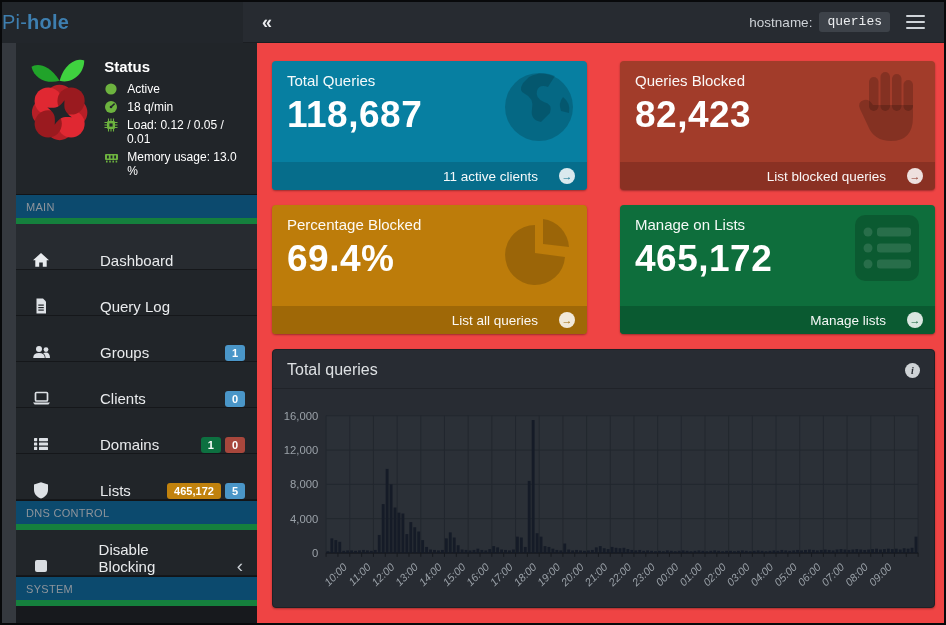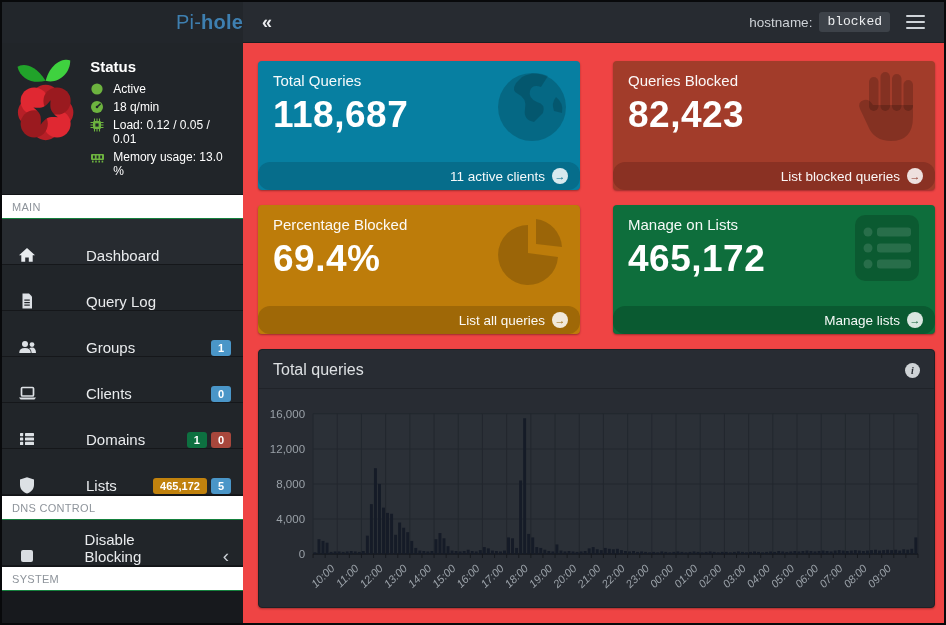--- a/index.html
+++ b/index.html
@@ -3,64 +3,64 @@
 <meta charset="utf-8">
 <style>
   * { box-sizing: border-box; margin: 0; padding: 0; }
   html,body { background:#101114; }
   body { font-family:"Liberation Sans","DejaVu Sans",sans-serif; }
   .window { width:946px; height:625px; border:2px solid #08090b; background:#35393f;
             display:flex; flex-direction:column; overflow:hidden; position:relative; }
 
   
   .navbar { height:41px; display:flex; flex:0 0 41px; }
-  .brand-area { width:241px; background:#22262b; display:flex; align-items:center; justify-content:flex-end; }
+  .brand-area { width:241px; background:#22262b; display:flex; align-items:center; justify-content:flex-start; }
   .brand { font-size:20px; color:#3e7fb0; letter-spacing:.2px; cursor:pointer; }
   .brand b { font-weight:bold; }
   .nav-rest { flex:1; background:#272b31; display:flex; align-items:center; border-bottom:1px solid #1b1e22; }
   .collapse-btn { color:#e9ebee; font-size:18px; font-weight:bold; padding:2px 19px; cursor:pointer; }
   .nav-spacer { flex:1; }
   .hostname-wrap { display:flex; align-items:center; color:#ced2d7; font-size:13.5px; }
   .hostname-badge { font-family:"Liberation Mono","DejaVu Sans Mono",monospace; background:#3d4249; color:#eceef0;
                     padding:2px 8px 3px; border-radius:3px; margin-left:7px; font-size:13px; }
   .hamburger { margin:0 17px 0 14px; display:flex; flex-direction:column; gap:3.5px; cursor:pointer; padding:4px 2px; }
   .hamburger span { display:block; width:19px; height:2.6px; background:#cfd4d9; border-radius:1px; }
 
   
-  .body-row { flex:1; display:flex; min-height:0; }
+  .body-row { flex:1; display:flex; min-height:0;margin-left:14px; }
   .sidebar { width:241px; flex:0 0 241px; background:#17191d; overflow:hidden; }
   .main { flex:1; background:#ef4444; padding:18px 9px 0 15px; overflow:hidden; }
 
   
   .user-panel { display:flex; align-items:flex-start; padding:12px 8px 12px 12px; background:#212529; }
   .status-block { margin-left:13px; padding-top:3px; }
   .status-title { color:#fff; font-weight:bold; font-size:15px; margin-bottom:7px; }
   .status-row { display:flex; align-items:flex-start; margin:4px 0; color:#fff; font-size:12px; }
   .status-row .sicon { width:15px; height:14px; margin-right:8px; display:inline-flex; }
-  .menu-header { background:#ffffff; color:#8e949b; font-size:11px; padding:6px 10px 5px;
-                 border-top:1px solid #121417; border-bottom:1px solid #15803d; letter-spacing:.3px; }
+  .menu-header { background:#0c4a6e; color:#8e949b; font-size:11px; padding:6px 10px 5px;
+                 border-top:1px solid #121417; border-bottom:6px solid #15803d; letter-spacing:.3px; }
   .menu-item { height:46px; display:flex; align-items:flex-end; padding:0 12px 0 16px;
                background:#212529; border-bottom:1px solid #15171a; cursor:pointer;gap:35px; }
   .menu-item.active { background:#272b30; }
   .menu-item .micon { width:20px; margin-right:13px; display:inline-flex; }
   .menu-item .mlabel { color:#e9ebed; font-size:15px; }
   .menu-item .badges { margin-left:auto; display:flex; gap:4px; }
   .badge { font-size:11px; font-weight:bold; color:#fff; padding:2.5px 7px; border-radius:3px; line-height:1; }
   .chev { margin-left:auto; color:#c9ced3; font-size:19px; line-height:1; padding-right:2px; }
 
   
   .cards-grid { display:grid; grid-template-columns:1fr 1fr; column-gap:33px; row-gap:15px; }
   .info-card { height:129px; border-radius:4px; overflow:hidden; position:relative;
                display:flex; flex-direction:column; box-shadow:0 1px 2px rgba(0,0,0,.35); }
   .card-body { flex:1; padding:11px 15px 0; position:relative; z-index:1; }
   .card-title { color:rgba(255,255,255,.96); font-size:15px; }
   .card-value { color:#fff; font-size:37px; font-weight:bold; margin-top:5px; letter-spacing:.5px; }
   .card-icon { position:absolute; right:8px; top:6px; width:80px; height:80px; z-index:0; }
   .card-footer { height:28px; flex:0 0 28px; display:flex; align-items:center; justify-content:flex-end;
-                 gap:7px; padding:0 12px; color:rgba(255,255,255,.96); font-size:13.5px; cursor:pointer; z-index:1;border-radius:12px; }
+                 gap:21px; padding:0 12px; color:rgba(255,255,255,.96); font-size:13.5px; cursor:pointer; z-index:1; }
   .arrow-circle { width:16px; height:16px; border-radius:50%; background:rgba(255,255,255,.85);
                   display:inline-flex; align-items:center; justify-content:center;
                   font-size:11px; font-weight:bold; line-height:1; }
 
   
   .chart-card { margin-top:15px; background:#282c33; border:1px solid #1e2126; border-radius:4px;
                 box-shadow:0 1px 2px rgba(0,0,0,.3); height:259px; display:flex; flex-direction:column; }
   .chart-header { display:flex; align-items:center; padding:11px 14px 9px; border-bottom:1px solid #202329; }
   .chart-title { color:#dde0e3; font-size:16px; }
   .info-circle { margin-left:auto; width:15px; height:15px; border-radius:50%; background:#cfd3d6; color:#272b31;
@@ -76,21 +76,21 @@
 
   <div class="navbar">
     <div class="brand-area">
       <div class="brand"><span>Pi-</span><b>hole</b></div>
     </div>
     <div class="nav-rest">
       <div class="collapse-btn">«</div>
       <div class="nav-spacer"></div>
       <div class="hostname-wrap">
         <span>hostname:</span>
-        <span class="hostname-badge">blocked</span>
+        <span class="hostname-badge">queries</span>
       </div>
       <div class="hamburger">
           <span></span>
           <span></span>
           <span></span>
         </div>
     </div>
   </div>
 
   <div class="body-row">

